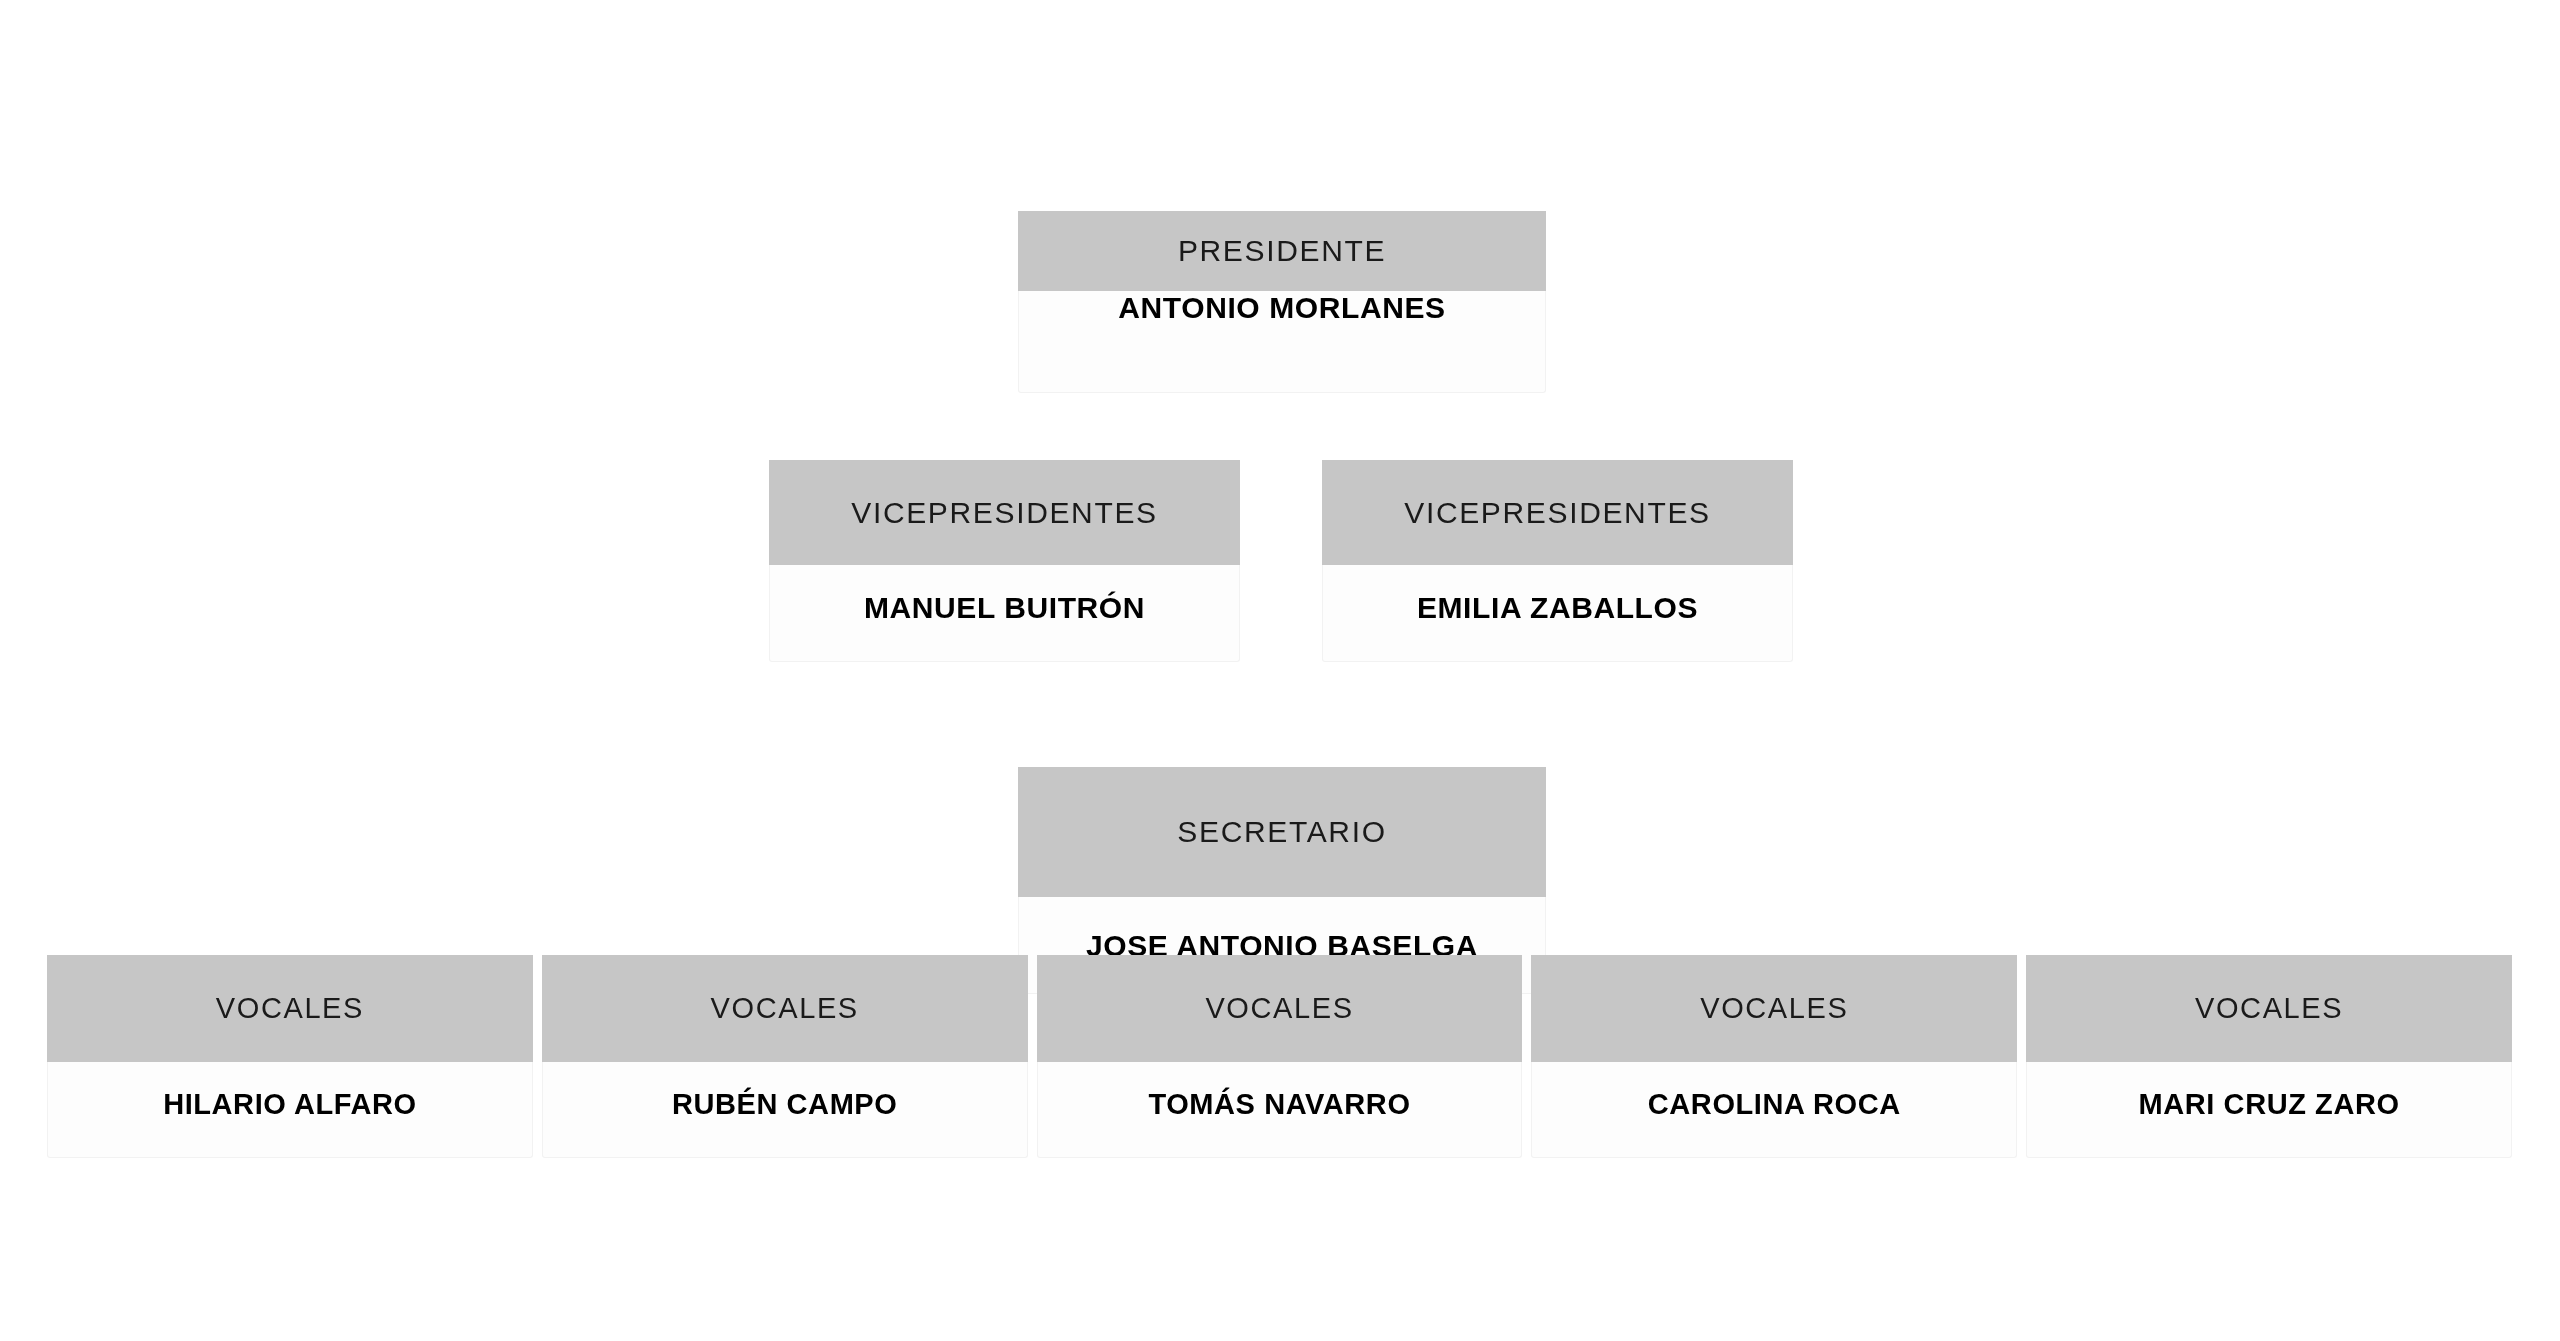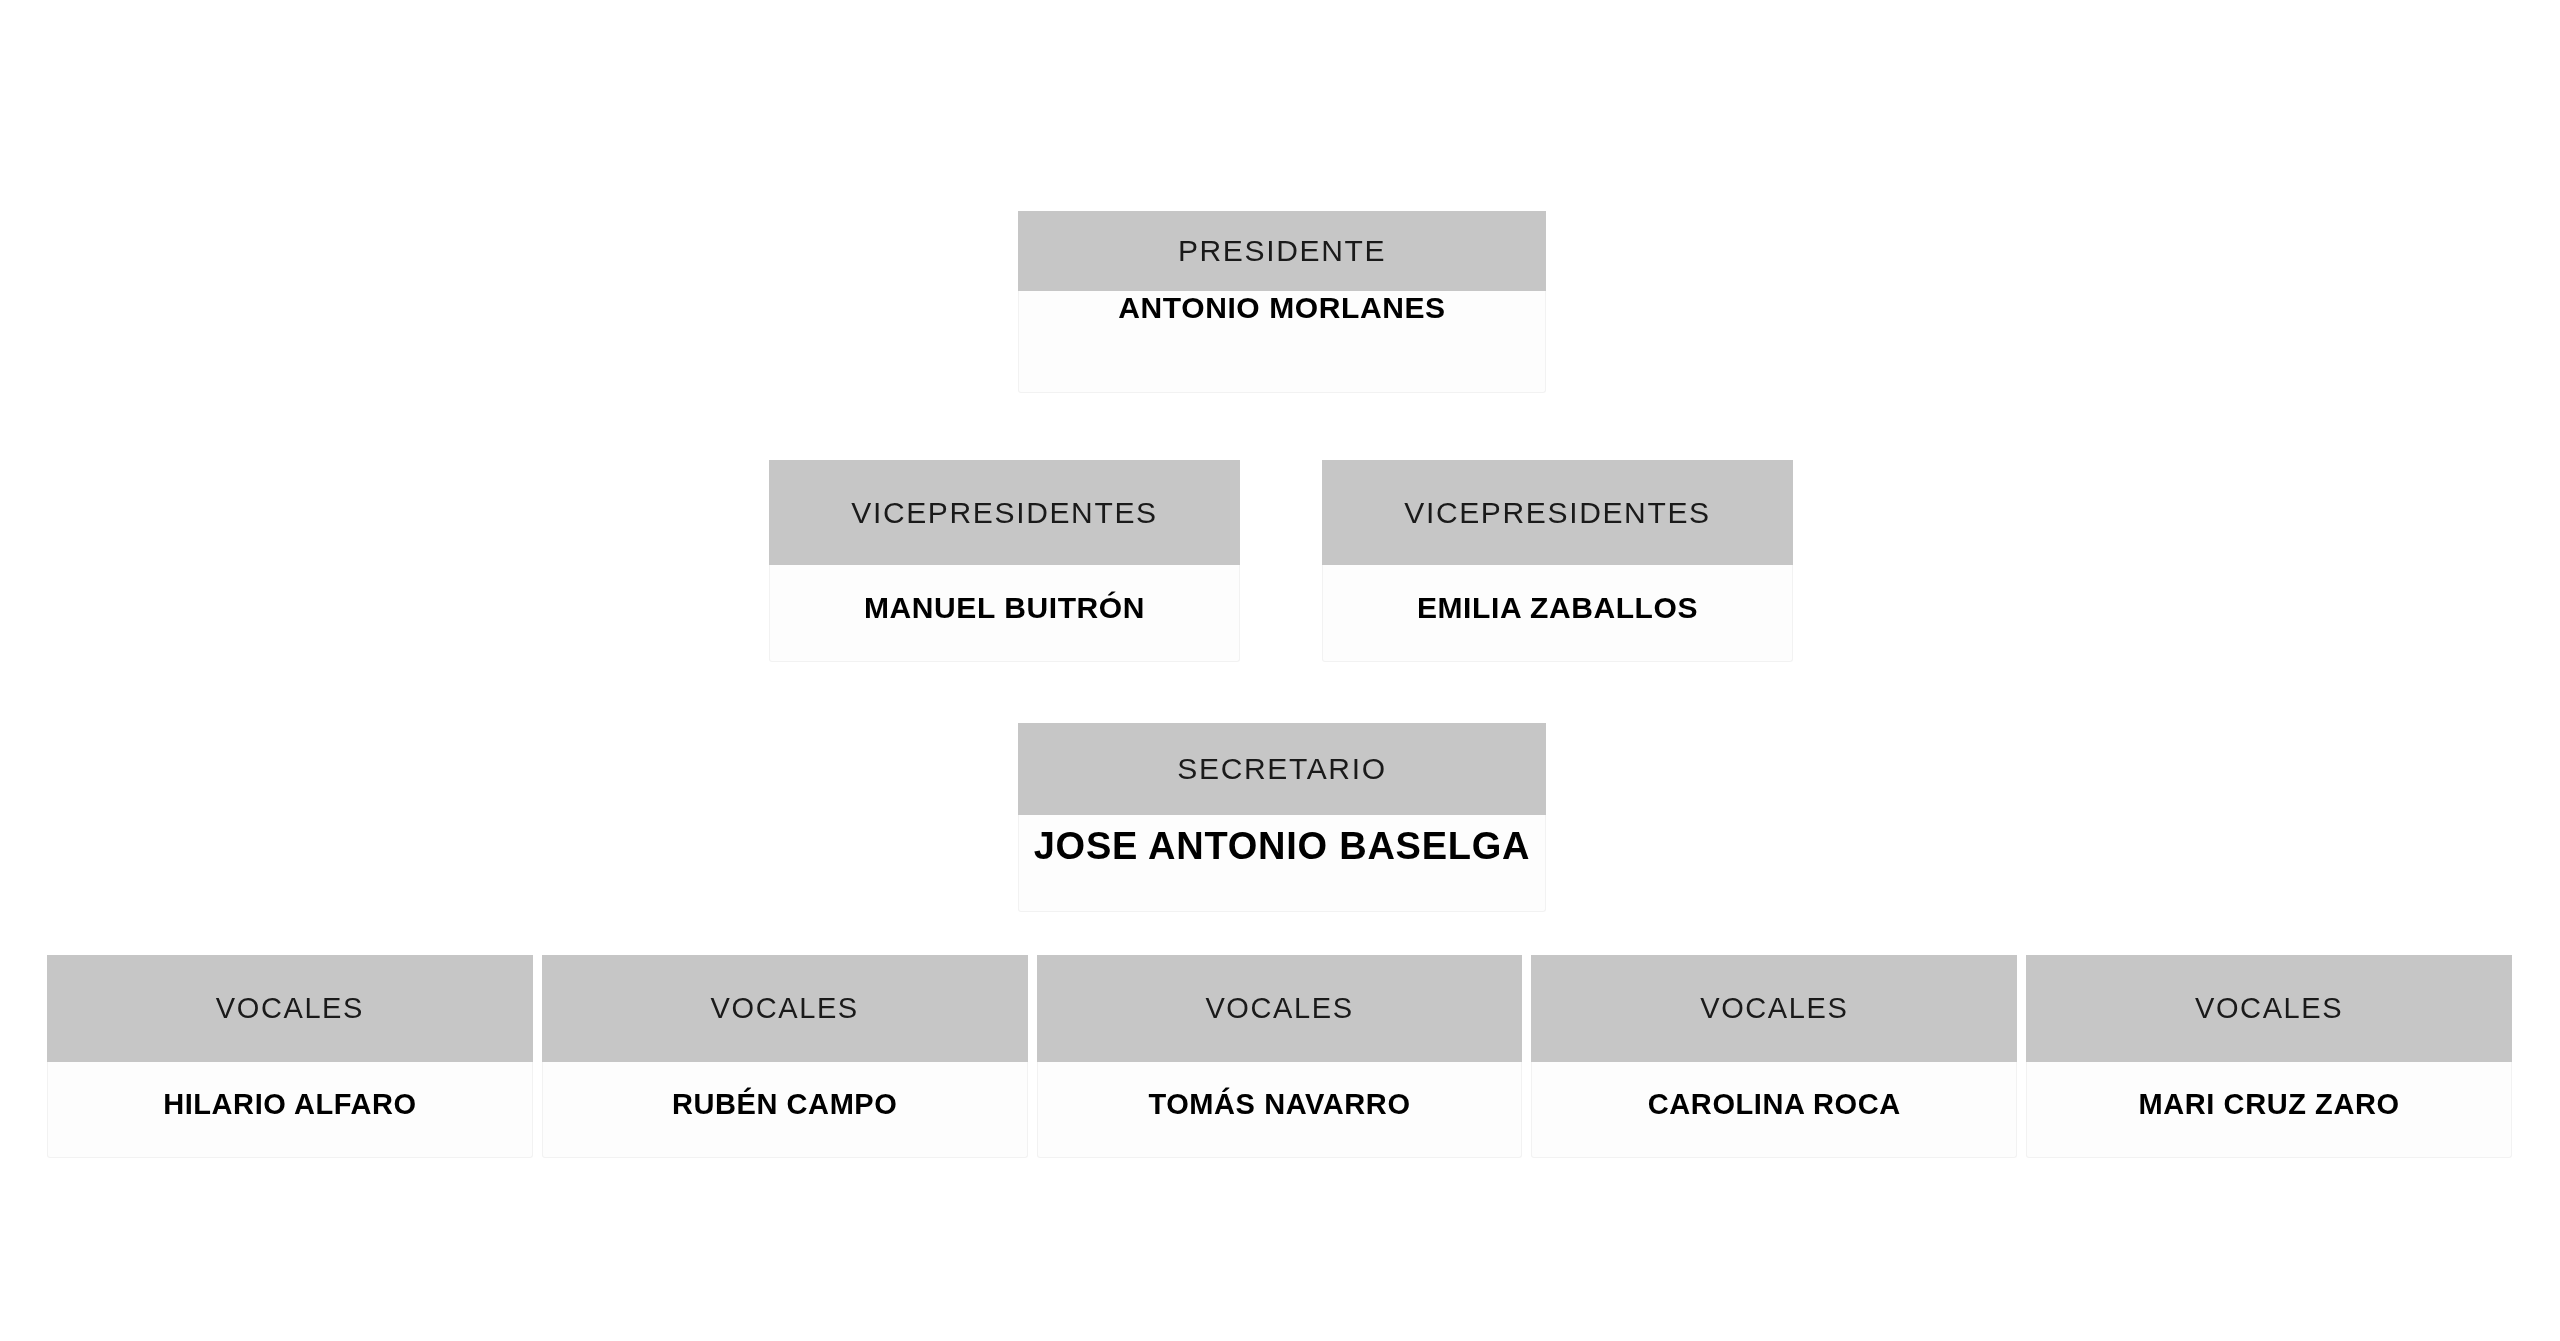--- a/index.html
+++ b/index.html
@@ -89,27 +89,28 @@
     padding-top: 26px;
   }
 
   
   .row-secretary {
     left: 1018px;
     top: 723px;
     width: 528px;
   }
   .row-secretary .card-header {
-    height: 92px;
+    height: 130px;
     font-size: 30px;
+    margin-top: 44px;
   }
   .row-secretary .card-body {
     height: 97px;
-    font-size: 38px;
-    padding-top: 10px;
+    font-size: 30px;
+    padding-top: 32px;
   }
 
   
   .row-vocales {
     position: absolute;
     left: 47px;
     top: 955px;
     width: 2465px;
     display: flex;
     gap: 9px;

